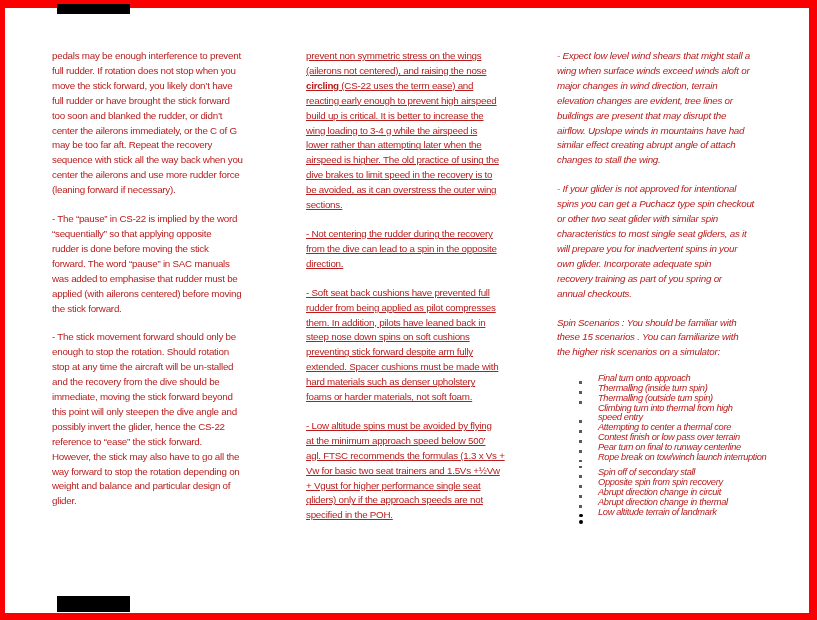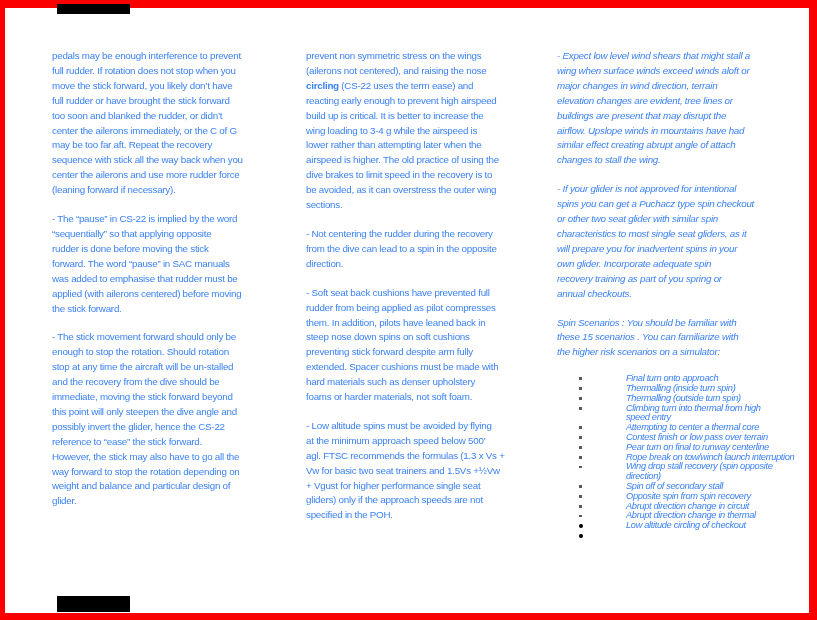--- a/index.html
+++ b/index.html
@@ -38,43 +38,42 @@
   }
   .columns {
     position: absolute;
     left: 52px;
     top: 49px;
     display: flex;
     z-index: 1;
   }
   .col { flex: 0 0 auto; }
   .col.c1 { width: 217px; margin-right: 37px; }
-  .col.c2 { width: 210px; margin-right: 41px; }
+  .col.c2 { width: 210px; margin-right: 41px; text-decoration: underline; }
   .col.c3 { width: 216px; font-style: italic; }
   p.para {
     margin: 0 0 14px 0;
     font-size: 9.8px;
     line-height: 14.9px;
     letter-spacing: -0.25px;
     white-space: pre-line;
   }
   p.para:last-child { margin-bottom: 0; }
   .b { font-weight: bold; }
   ul.bullets {
     list-style: none;
     margin: 0;
     padding: 0 0 0 22px;
     font-size: 9.3px;
     line-height: 9.8px;
     letter-spacing: -0.35px;
   }
   ul.bullets li {
     display: flex;
-    align-items: flex-start;
-    gap: 28px;
+    align-items: flex-end;
   }
   .marker {
     flex: 0 0 19px;
     display: flex;
     align-items: flex-start;
   }
   .marker.square::before {
     content: "";
     display: block;
     width: 2.8px; height: 2.8px;
@@ -87,21 +86,21 @@
     width: 3.8px; height: 3.8px;
     background: #000000;
     border-radius: 50%;
     margin-top: 2.8px;
   }
   .li-text { white-space: pre; }
 </style>
 </head>
 <body>
 
-<div class="page" style="background: rgb(255, 255, 255); color: #3b82f6;">
+<div class="page" style="background: rgb(255, 255, 255); color: #b91c1c;">
   <div class="border-frame" style="border-color: rgb(251, 0, 0);"></div>
   <div class="redaction-bar top" style="background: rgb(0, 0, 0); display: block;"></div>
   <div class="columns">
     <div class="col c1">
         <p class="para"><span>pedals may be enough interference to prevent
 full rudder.  If rotation does not stop when you
 move the stick forward, you likely don’t have
 full rudder or have brought the stick forward
 too soon and blanked the rudder, or didn’t
 center the ailerons immediately, or the C of G
@@ -209,42 +208,40 @@
           <li>
             <span class="marker square"></span>
             <span class="li-text">Pear turn on final to runway centerline</span>
           </li>
           <li>
             <span class="marker square"></span>
             <span class="li-text">Rope break on tow/winch launch interruption</span>
           </li>
           <li>
             <span class="marker square"></span>
-            <span class="li-text">Wing drop stall recovery (spin opposite
-direction)</span>
           </li>
           <li>
             <span class="marker square"></span>
             <span class="li-text">Spin off of secondary stall</span>
           </li>
           <li>
             <span class="marker square"></span>
             <span class="li-text">Opposite spin from spin recovery</span>
           </li>
           <li>
             <span class="marker square"></span>
             <span class="li-text">Abrupt direction change in circuit</span>
           </li>
           <li>
             <span class="marker square"></span>
             <span class="li-text">Abrupt direction change in thermal</span>
           </li>
           <li>
             <span class="marker disc"></span>
-            <span class="li-text">Low altitude circling of checkout</span>
+            <span class="li-text">Low altitude terrain of landmark</span>
           </li>
           <li>
             <span class="marker disc"></span>
           </li>
         </ul>
       </div>
   </div>
   <div class="redaction-bar bottom" style="background: rgb(0, 0, 0); display: block;"></div>
 </div>
 

